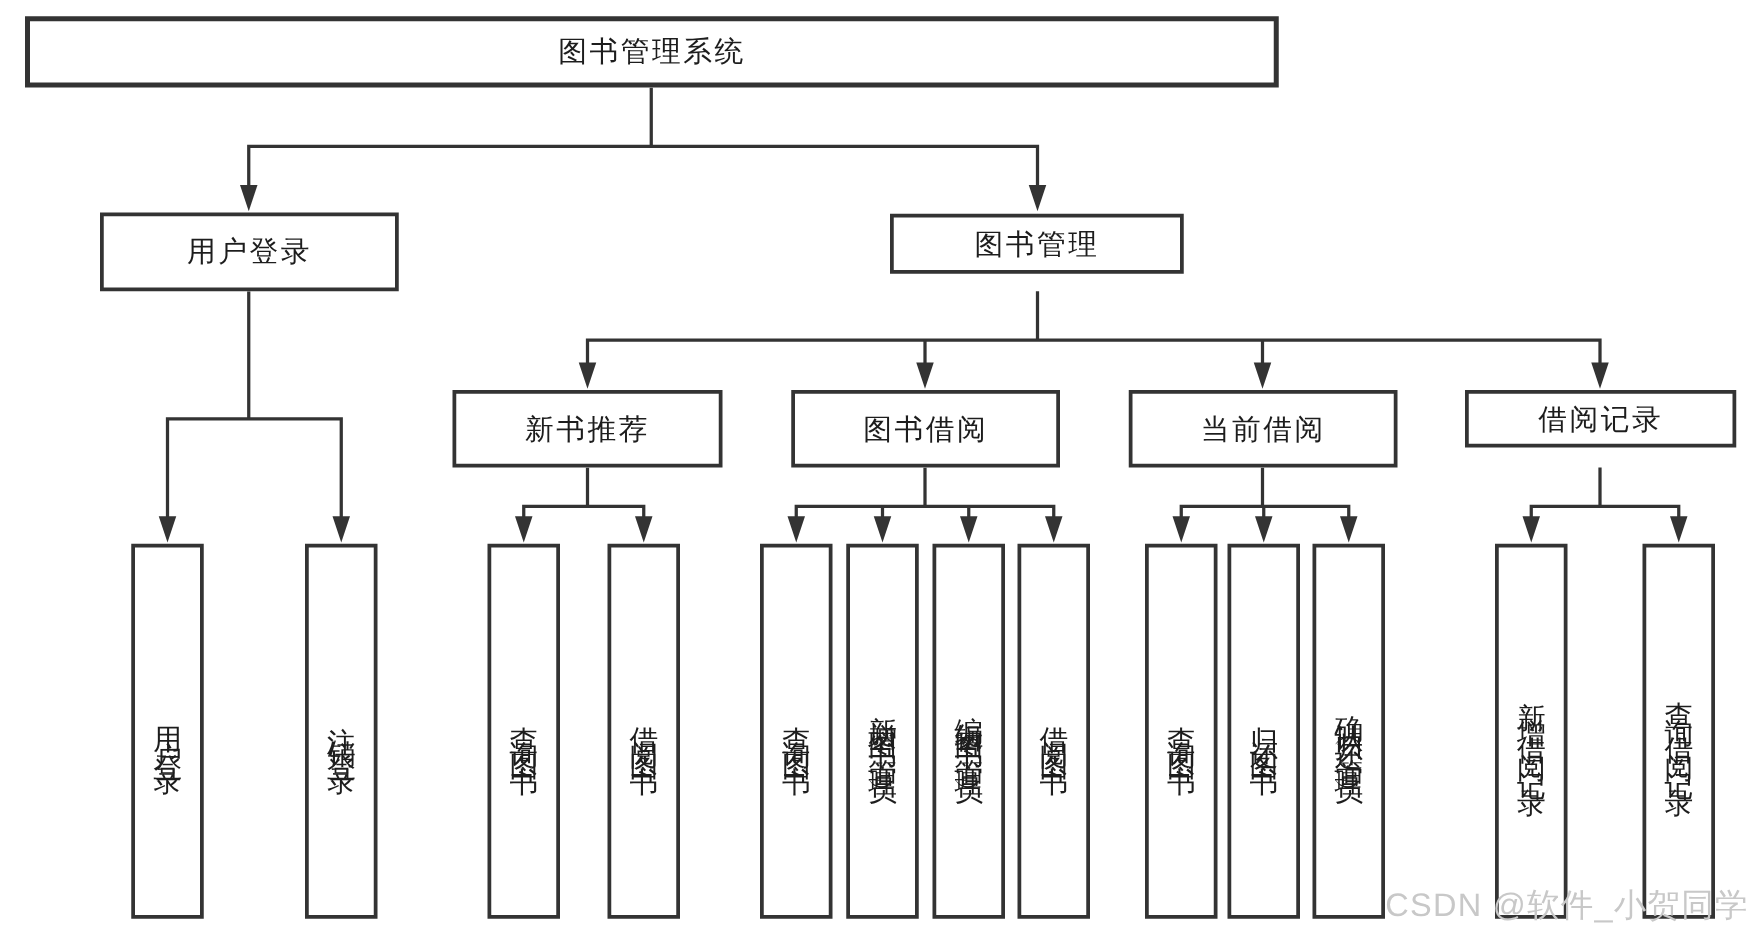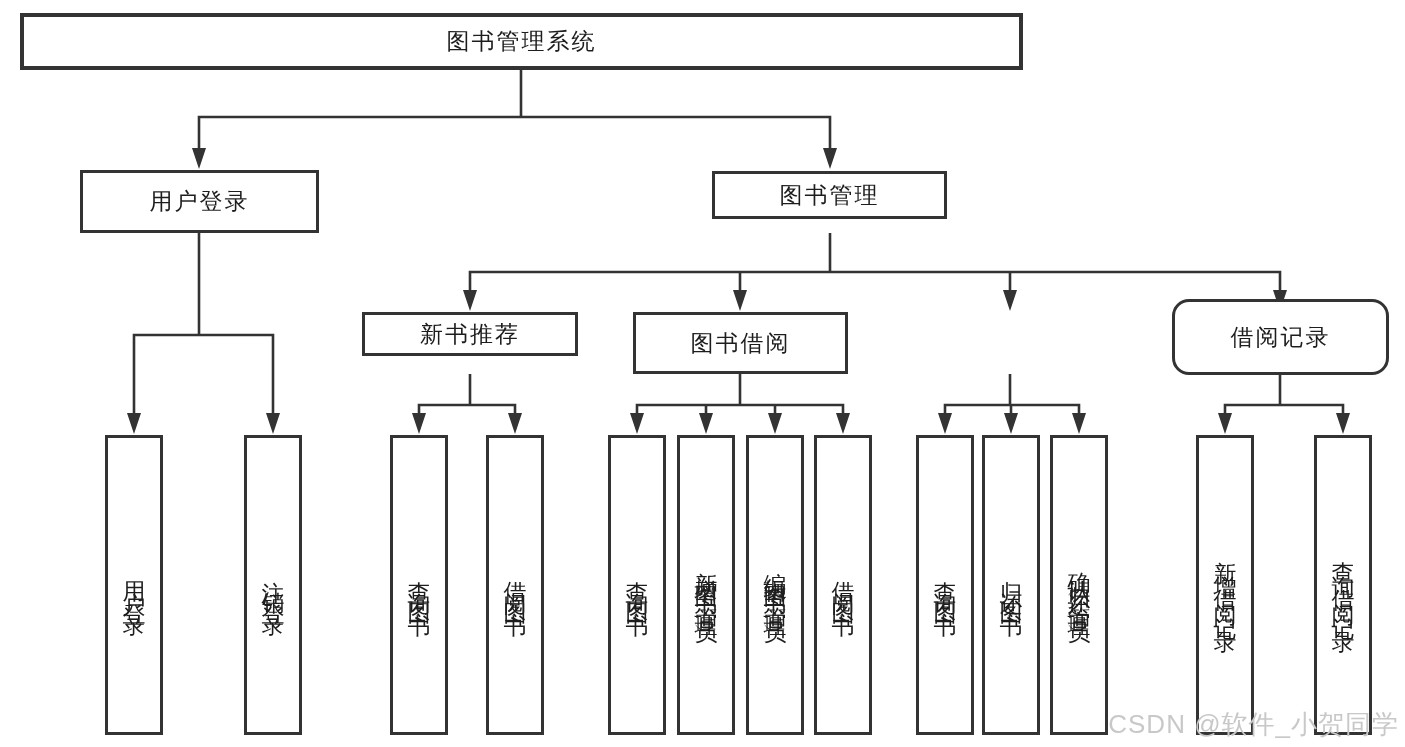--- a/index.html
+++ b/index.html
@@ -33,24 +33,24 @@
     font-size: 23px;
     letter-spacing: 2px;
     white-space: nowrap;
   }
   .box.root {
     left: 20px; top: 13px; width: 1003px; height: 57px;
     border-width: 4px;
   }
   .box.lv2a { left: 80px;  top: 170px; width: 239px; height: 63px; }
   .box.lv2b { left: 712px; top: 171px; width: 235px; height: 48px; }
-  .box.lv3a { left: 362px;  top: 312px; width: 216px; height: 44px; }
+  .box.lv3a { left: 362px;  top: 312px; width: 216px; height: 62px; }
   .box.lv3b { left: 633px;  top: 312px; width: 215px; height: 62px; }
   .box.lv3c { left: 903px;  top: 312px; width: 215px; height: 62px; }
-  .box.lv3d { left: 1172px; top: 299px; width: 217px; height: 76px; border-radius: 17px; }
+  .box.lv3d { left: 1172px; top: 312px; width: 217px; height: 46px; }
   .leaf {
     position: absolute;
     box-sizing: border-box;
     top: 435px;
     width: 58px;
     height: 300px;
     border: 3px solid #333333;
     background: #ffffff;
     display: flex;
     align-items: center;
@@ -133,20 +133,21 @@
     </g>
   </svg>
 
   <div class="box root">图书管理系统</div>
 
   <div class="box lv2a">用户登录</div>
   <div class="box lv2b">图书管理</div>
 
   <div class="box lv3a">新书推荐</div>
   <div class="box lv3b">图书借阅</div>
+  <div class="box lv3c">当前借阅</div>
   <div class="box lv3d">借阅记录</div>
 
   <div class="leaf" style="left:105px">用户登录</div>
   <div class="leaf" style="left:244px">注销登录</div>
   <div class="leaf" style="left:390px">查询图书</div>
   <div class="leaf" style="left:486px">借阅图书</div>
   <div class="leaf" style="left:608px">查询图书</div>
   <div class="leaf long" style="left:677px">新增图书（管理员）</div>
   <div class="leaf long" style="left:746px">编辑图书（管理员）</div>
   <div class="leaf" style="left:814px">借阅图书</div>

